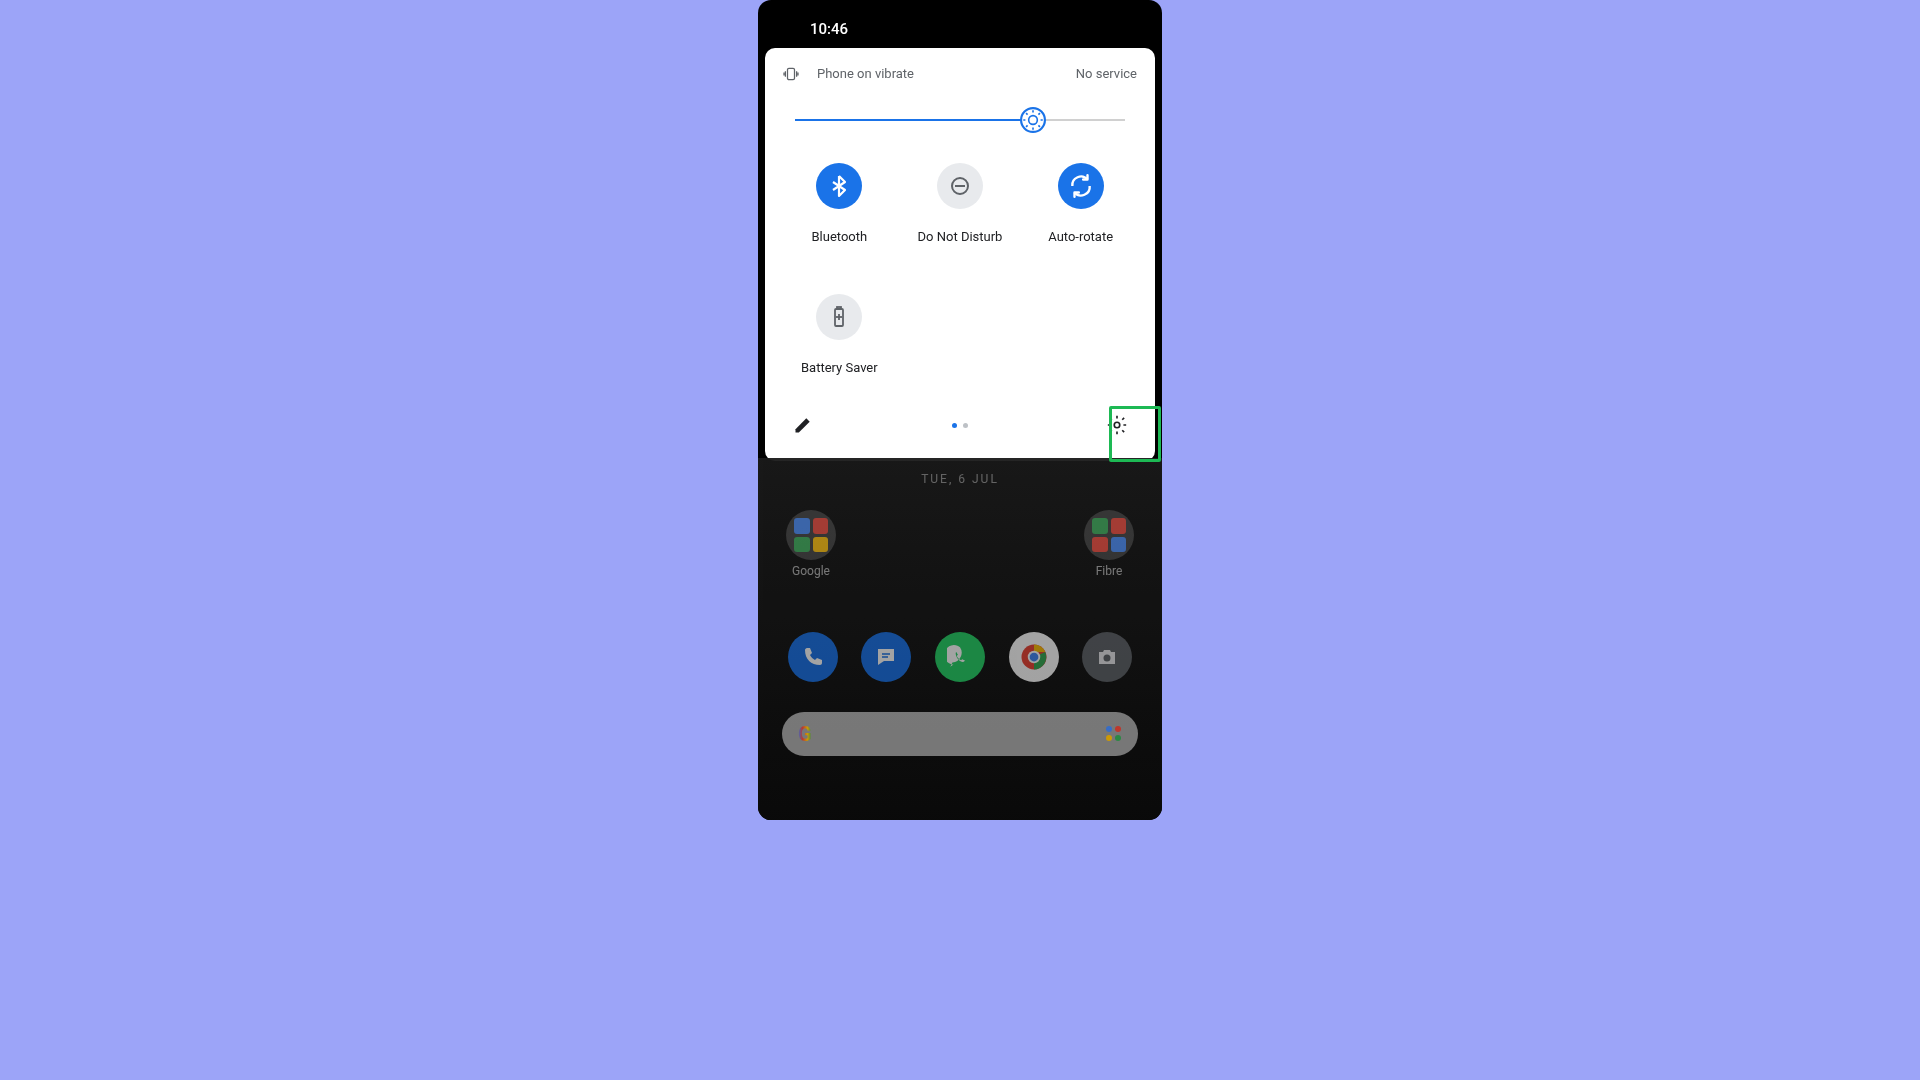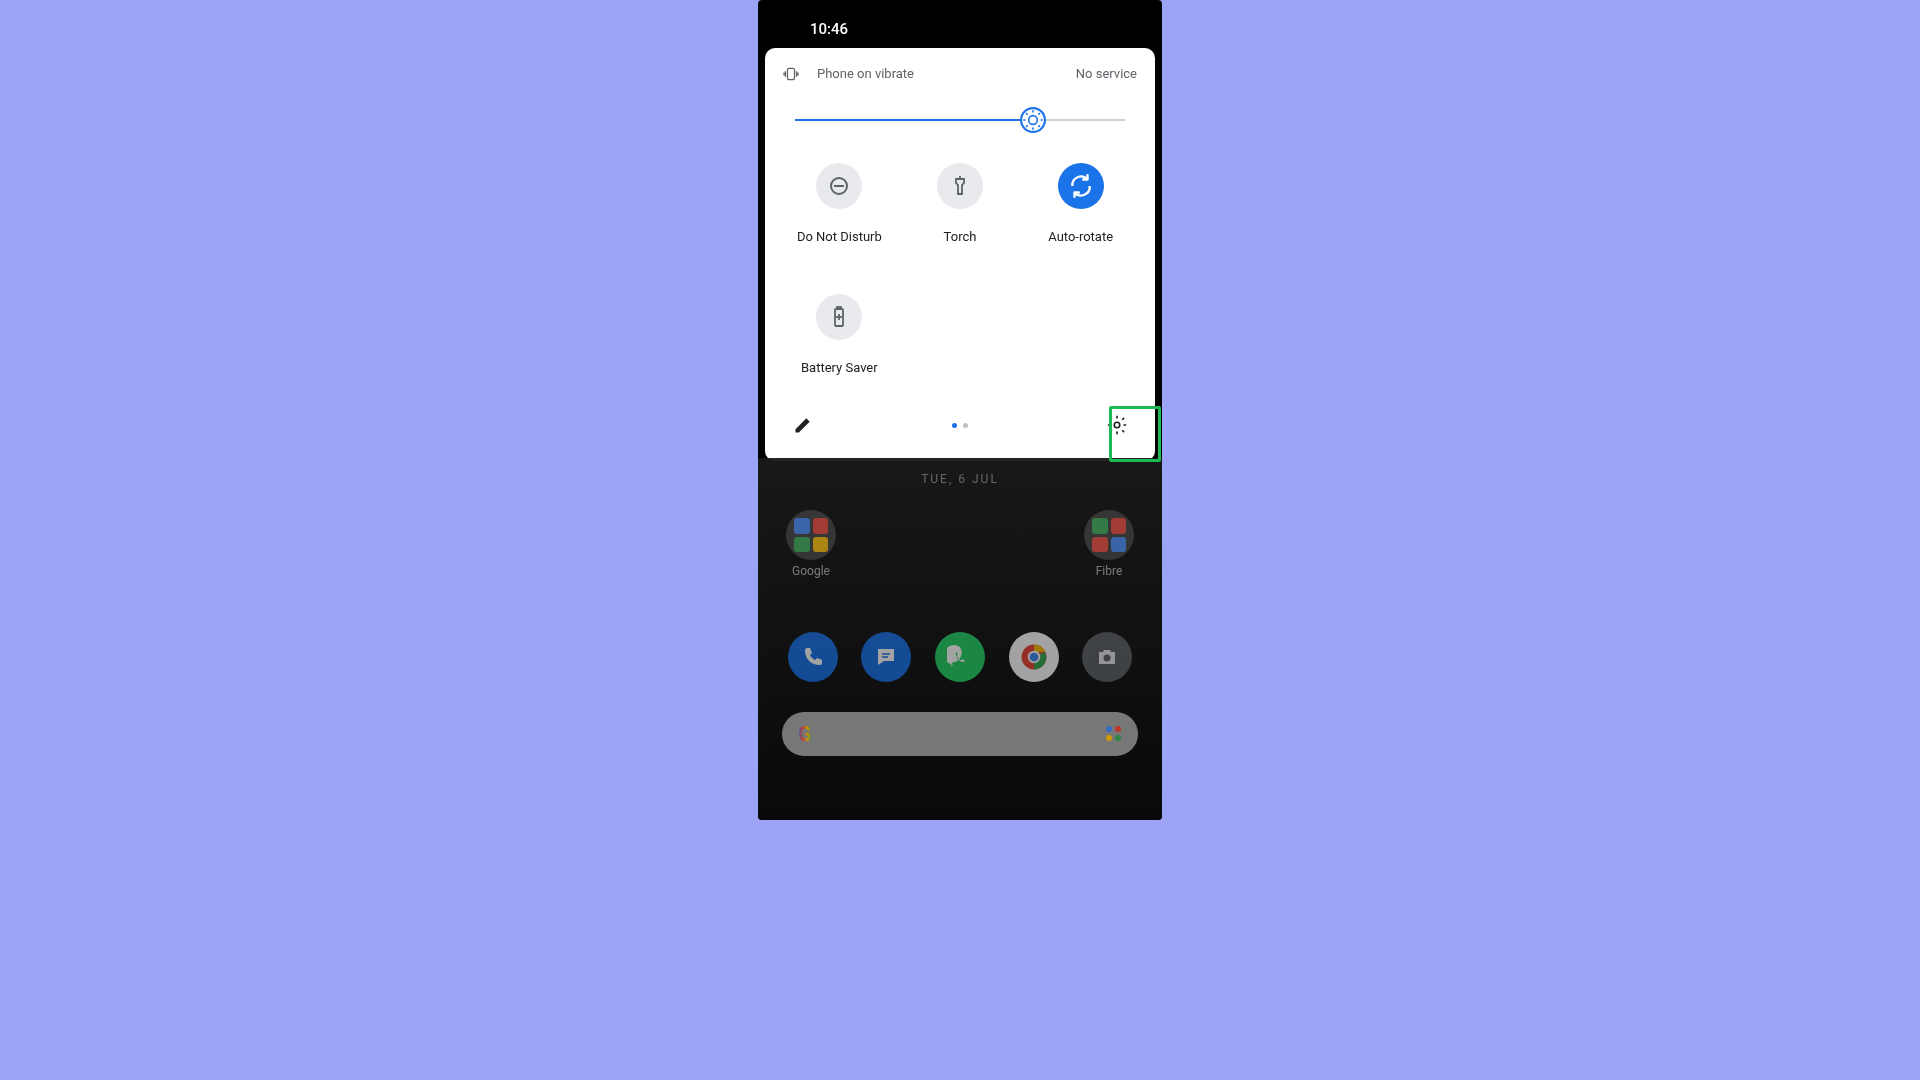--- a/index.html
+++ b/index.html
@@ -9,21 +9,21 @@
       background: #9CA4F8;
       font-family: -apple-system, BlinkMacSystemFont, 'Segoe UI', Roboto, sans-serif;
       display: flex;
       justify-content: center;
       overflow: hidden;
     }
     .phone-frame {
       width: 404px;
       height: 820px;
       background: #000;
-      border-radius: 4px;
+      border-radius: 13px;
       position: relative;
       overflow: hidden;
     }
     .status-bar {
       position: absolute;
       top: 20px;
       left: 52px;
       color: #fff;
       font-size: 15px;
       font-weight: 500;
@@ -294,40 +294,39 @@
             <line x1="5.6" y1="18.4" x2="7" y2="17"></line>
             <line x1="17" y1="7" x2="18.4" y2="5.6"></line>
           </g>
         </svg>
       </div>
     </div>
 
     <div class="qs-tiles">
 
 
+      <div class="qs-tile">
+        <div class="tile-circle active">
+          <svg width="24" height="24" viewBox="0 0 24 24" fill="#fff">
+            <path d="M12 2 L12 22 L18 16 L6 8 M12 2 L18 8 L6 16" stroke="#fff" stroke-width="2.2" fill="none" stroke-linejoin="round"></path>
+          </svg>
+        </div>
+        <div class="tile-label">Bluetooth</div>
+      </div>
 
       <div class="qs-tile">
         <div class="tile-circle inactive">
           <svg width="24" height="24" viewBox="0 0 24 24" fill="none" stroke="#5f6368" stroke-width="2">
             <circle cx="12" cy="12" r="8"></circle>
             <line x1="7" y1="12" x2="17" y2="12"></line>
           </svg>
         </div>
         <div class="tile-label">Do Not Disturb</div>
       </div>
 
-      <div class="qs-tile">
-        <div class="tile-circle inactive">
-          <svg width="24" height="24" viewBox="0 0 24 24" fill="none" stroke="#5f6368" stroke-width="1.8">
-            <path d="M8 5 L16 5 L16 9 L14 11 L14 20 L10 20 L10 11 L8 9 Z"></path>
-            <line x1="12" y1="2" x2="12" y2="4"></line>
-          </svg>
-        </div>
-        <div class="tile-label">Torch</div>
-      </div>
 
       <div class="qs-tile">
         <div class="tile-circle active">
           <svg width="26" height="26" viewBox="0 0 24 24" fill="none" stroke="#fff" stroke-width="2.2">
             <path d="M4 12 A8 8 0 0 1 18 6"></path>
             <path d="M20 12 A8 8 0 0 1 6 18"></path>
             <path d="M18 2 L18 6 L14 6" stroke-linecap="round" stroke-linejoin="round"></path>
             <path d="M6 22 L6 18 L10 18" stroke-linecap="round" stroke-linejoin="round"></path>
           </svg>
         </div>

